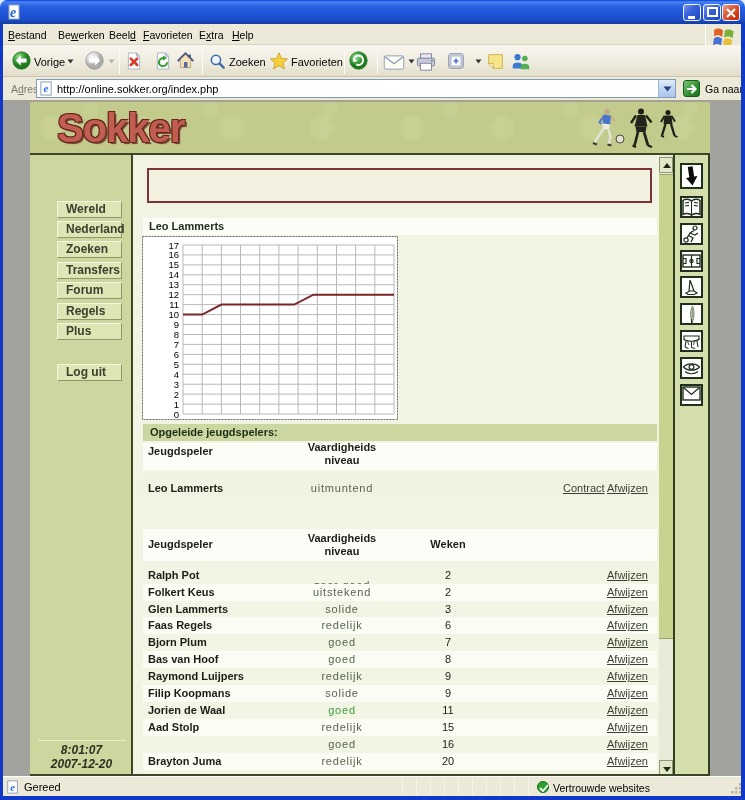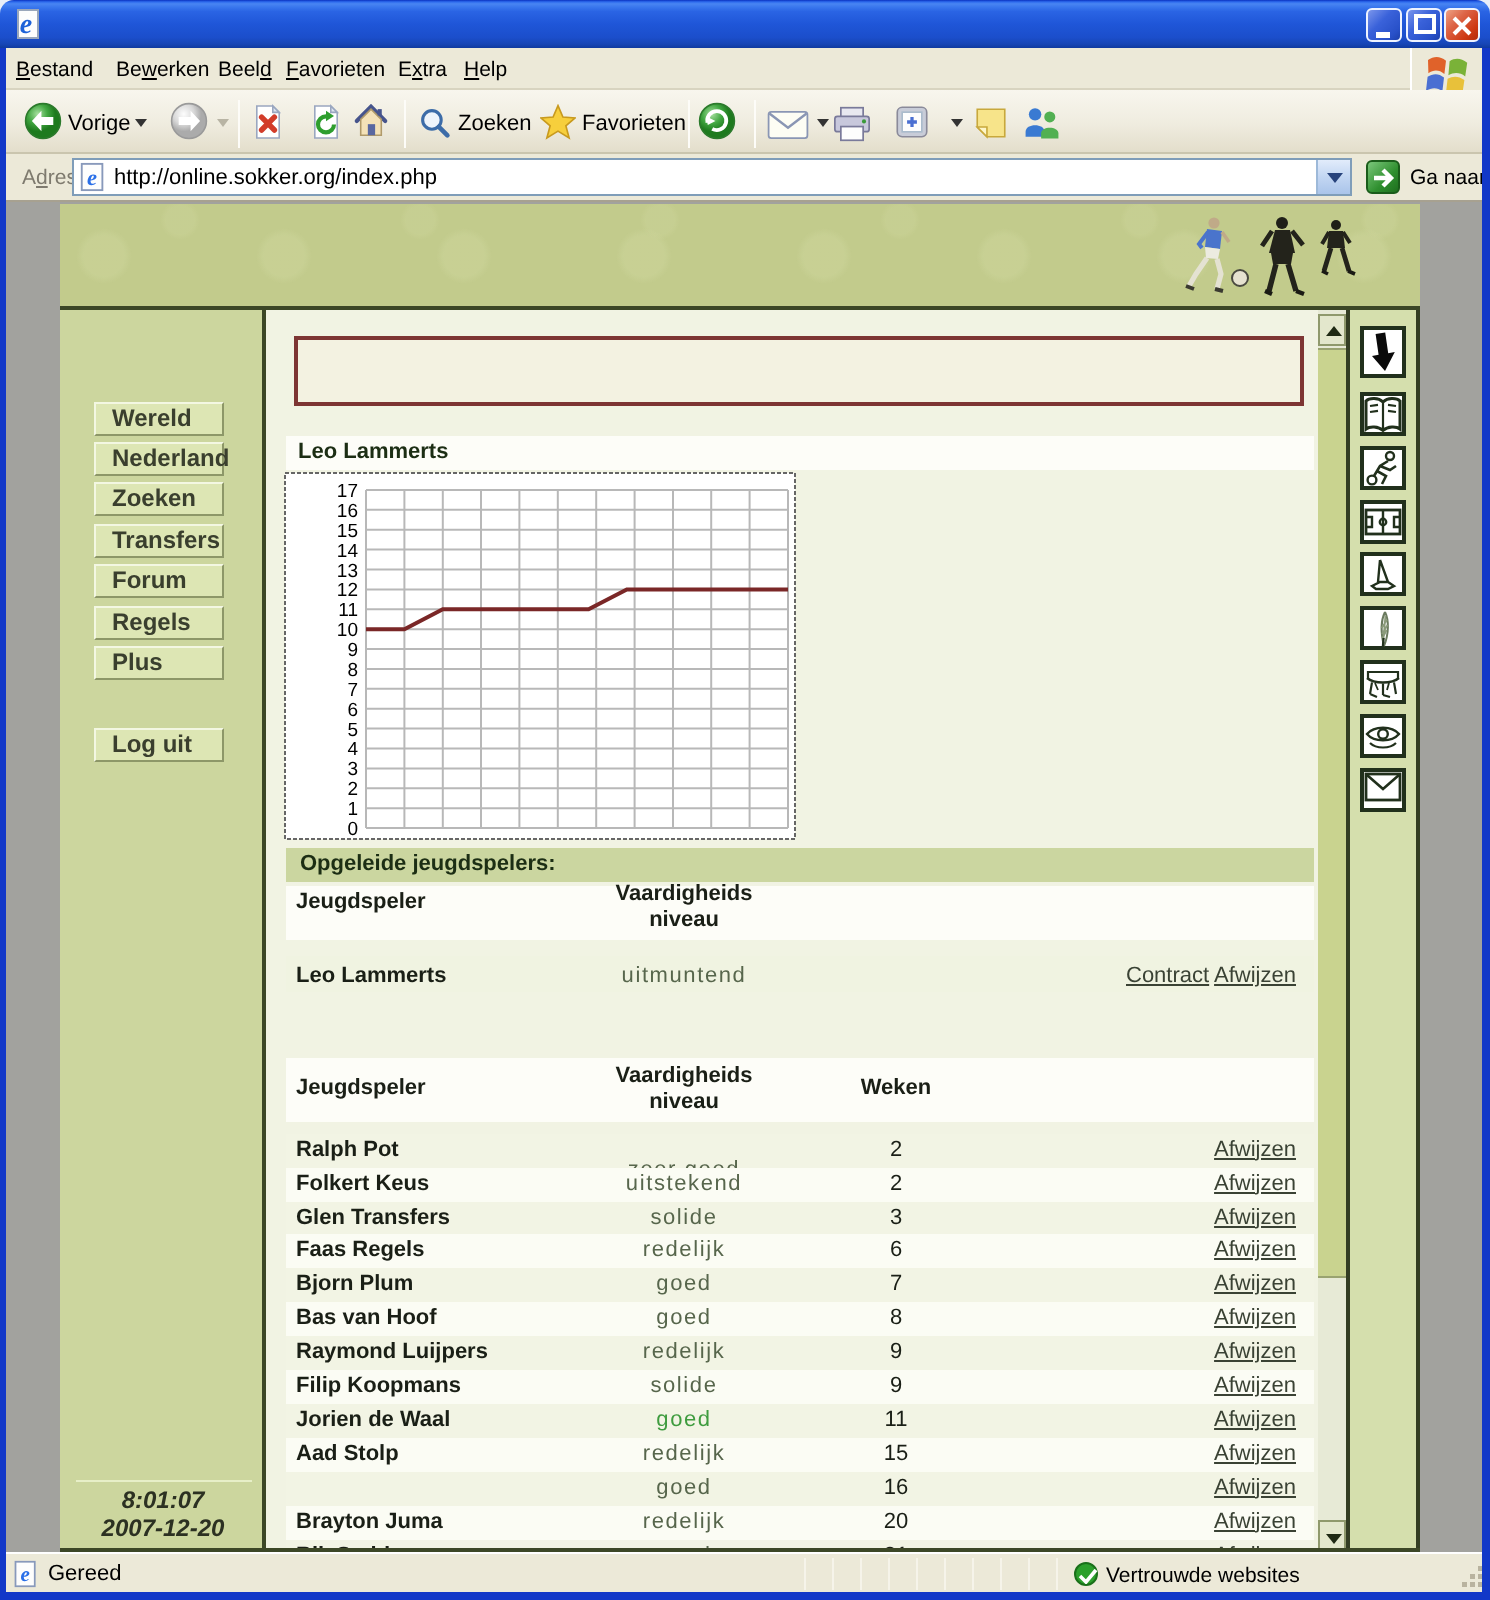--- a/index.html
+++ b/index.html
@@ -47,21 +47,21 @@
 
 
 #site { position:absolute; left:27px; top:1px; width:680px; height:674px; background:#f1f3e3; }
 #band { position:absolute; left:0; top:0; width:680px; height:51px; background-color:#c2cb8c; background-image:radial-gradient(circle 14px at 22px 26px, rgba(230,236,190,0.16) 10px, rgba(230,236,190,0) 14px),radial-gradient(circle 10px at 60px 8px, rgba(230,236,190,0.12) 7px, rgba(230,236,190,0) 10px);background-size:90px 51px, 120px 51px; }
 #band .logo1 { position:absolute; left:27px; top:4px; font-size:40px; font-weight:bold; color:#c05f51; letter-spacing:-1px;
   text-shadow:-1px -1px 0 #67231c, 1px -1px 0 #67231c, -1px 1px 0 #67231c, 2px 2px 1px #6f3a2c; }
 #band .logo2 { position:absolute; left:188px; top:0px; font-size:43px; font-weight:bold; color:#d6982f; letter-spacing:0px;
   text-shadow:-1px -1px 0 #57400e, 1px -1px 0 #57400e, -1px 1px 0 #57400e, 2px 2px 1px #5c4a1a; }
 #bandline { position:absolute; left:0; top:51px; width:680px; height:2px; background:#3c4726; }
 #sidebar { position:absolute; left:0; top:53px; width:103px; height:619px; background:#ccd69e; border-right:2px solid #3c4726; }
-#sidebar .sbtn { position:absolute; left:17px; width:65px; height:17px; background:#dde6b4;
+#sidebar .sbtn { position:absolute; left:27px; width:65px; height:17px; background:#dde6b4;
   border-top:1px solid #f3f7e2; border-left:1px solid #f3f7e2; border-bottom:1px solid #8d9768; border-right:1px solid #8d9768;
   font-size:12px; font-weight:bold; color:#3a3f2e; padding-left:8px; line-height:15px; }
 #sidebar .clockline { position:absolute; left:8px; top:585px; width:88px; height:1px; background:#e7efc8; }
 #sidebar .clk { position:absolute; width:103px; text-align:center; font-size:12px; font-weight:bold; font-style:italic; color:#2c3122; }
 #sitebottom { position:absolute; left:0; top:672px; width:680px; height:2px; background:#3c4726; }
 #gutter { position:absolute; left:629px; top:53px; width:14px; height:619px; background:#e7ead6; }
 #gutter .sbup, #gutter .sbdn { position:absolute; left:0; width:14px; height:16px; background:#e3e7cc; border:1px solid #8f996c; }
 #gutter .sbthumb { position:absolute; left:0; top:19px; width:14px; height:465px; background:#c9d38f; border-top:1px solid #99a370; border-bottom:1px solid #99a370; }
 #gutline { position:absolute; left:643px; top:53px; width:2px; height:619px; background:#333d22; }
 #iconstrip { position:absolute; left:645px; top:53px; width:33px; height:619px; background:#d5dfad; }
@@ -252,20 +252,21 @@
           <path d="M1 6 L8 6 M5.5 2 L9.5 6 L5.5 10" fill="none" stroke="#fff" stroke-width="2.2"></path>
         </svg>
       </div>
     <div class="gtxt">Ga naar</div>
   </div>
 </div>
 
 <div id="viewport">
   <div id="site">
     <div id="band">
+      <div class="logo1">Sokker</div>
       <svg class="abs" style="left:560px;top:6px" width="118" height="44" viewBox="0 0 118 44">
         <circle cx="17" cy="3.5" r="2.8" fill="#c0aa88"></circle>
         <path d="M13.5 6.5 L21 7.5 L20 16.5 L12.5 15.5 Z" fill="#4a74cc"></path>
         <path d="M14 8 L9.5 14 L11 16" fill="none" stroke="#4a74cc" stroke-width="2"></path>
         <path d="M21 8 L24.5 13" fill="none" stroke="#c0aa88" stroke-width="1.8"></path>
         <path d="M12.5 15.5 L20 16.5 L19 21.5 L13 21 Z" fill="#ecebe0"></path>
         <path d="M13.5 21 L8 29 L4.5 35" fill="none" stroke="#e4e2d2" stroke-width="2.6"></path>
         <path d="M18.5 21.5 L20.5 29 L18.5 36.5" fill="none" stroke="#e4e2d2" stroke-width="2.6"></path>
         <path d="M3 35 L7 36.5 M17.5 36.5 L21.5 37.5" stroke="#3a3a30" stroke-width="2"></path>
         <circle cx="30" cy="31" r="4" fill="#e6e2d0" stroke="#4a4a40" stroke-width="1"></circle>
@@ -374,21 +375,21 @@
 <div class="cellname" style="top:413.7px">Ralph Pot</div>
 <div class="cellskill" style="top:424px;">zeer goed</div>
 <div class="cellweek" style="top:413.7px">2</div>
 <div class="celllink" style="top:413.7px"><u>Afwijzen</u></div>
 <div class="rowbg" style="top:428.6px;height:17px;background:#fbfcf4"></div>
 <div class="cellname" style="top:430.6px">Folkert Keus</div>
 <div class="cellskill" style="top:430.6px;">uitstekend</div>
 <div class="cellweek" style="top:430.6px">2</div>
 <div class="celllink" style="top:430.6px"><u>Afwijzen</u></div>
 <div class="rowbg" style="top:445.5px;height:17px;background:#f2f4e4"></div>
-<div class="cellname" style="top:447.5px">Glen Transfers</div>
+<div class="cellname" style="top:447.5px">Glen Lammerts</div>
 <div class="cellskill" style="top:447.5px;">solide</div>
 <div class="cellweek" style="top:447.5px">3</div>
 <div class="celllink" style="top:447.5px"><u>Afwijzen</u></div>
 <div class="rowbg" style="top:462.4px;height:17px;background:#fbfcf4"></div>
 <div class="cellname" style="top:464.4px">Faas Regels</div>
 <div class="cellskill" style="top:464.4px;">redelijk</div>
 <div class="cellweek" style="top:464.4px">6</div>
 <div class="celllink" style="top:464.4px"><u>Afwijzen</u></div>
 <div class="rowbg" style="top:479.3px;height:17px;background:#f2f4e4"></div>
 <div class="cellname" style="top:481.3px">Bjorn Plum</div>

